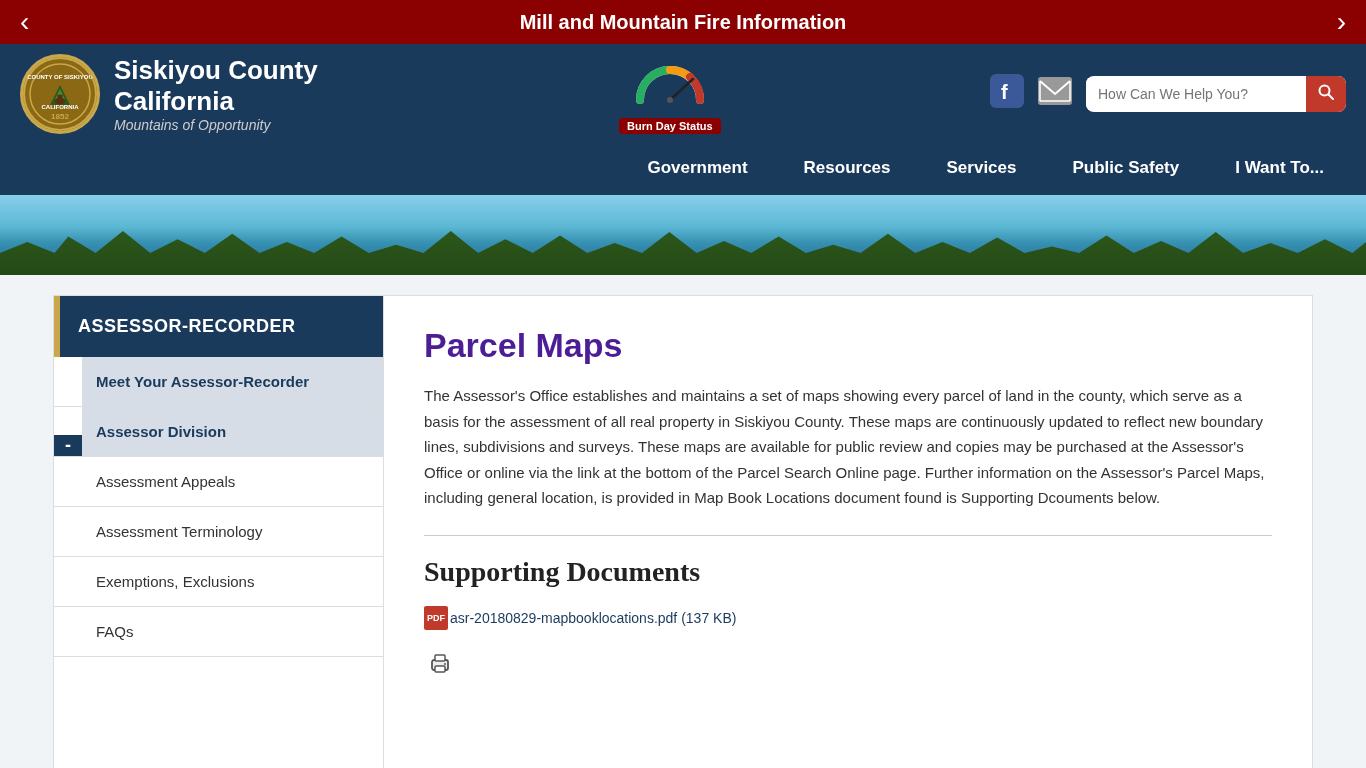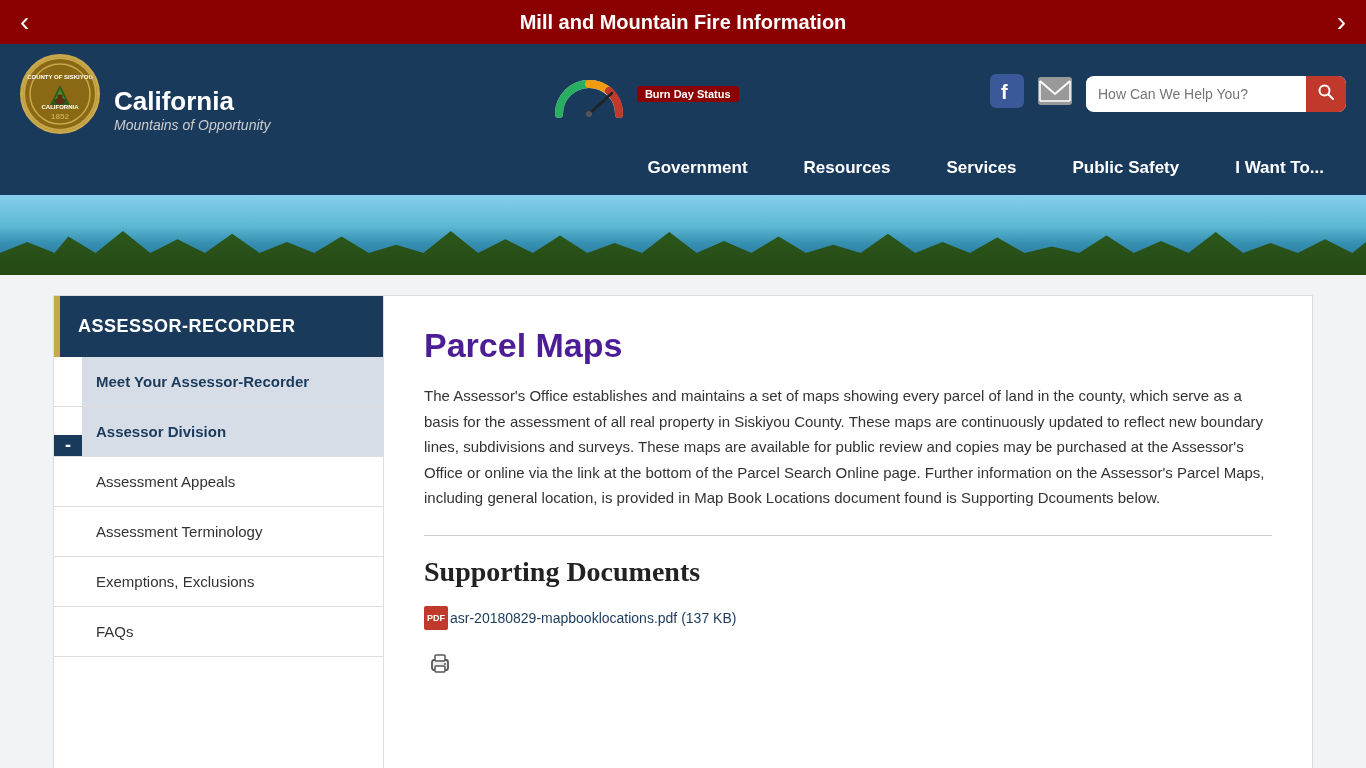--- a/index.html
+++ b/index.html
@@ -70,21 +70,21 @@
       font-size: 14px;
       color: #ccc;
     }
     .header-center {
       flex: 1;
       display: flex;
       justify-content: center;
     }
     .burn-day-widget {
       display: flex;
-      flex-direction: row;
+      flex-direction: column;
       align-items: center;
       gap: 13px;
       margin-left: 32px;
     }
     .burn-day-label {
       background: #8B0000;
       color: #fff;
       font-size: 11px;
       font-weight: bold;
       padding: 2px 8px;
@@ -332,21 +332,21 @@
         <polygon points="37,32 32,42 42,42" fill="#4a8a2a"></polygon>
 
         <ellipse cx="37" cy="44" rx="5" ry="3.5" fill="#5a3010"></ellipse>
         <circle cx="37" cy="40" r="2.5" fill="#5a3010"></circle>
         <circle cx="35" cy="38.5" r="0.8" fill="#5a3010"></circle>
         <circle cx="39" cy="38.5" r="0.8" fill="#5a3010"></circle>
         <text x="37" y="62" text-anchor="middle" fill="#c8a84b" font-size="8" font-weight="bold">1852</text>
       </svg>
     </div>
     <div class="site-title">
-      <h1><br><span>California</span></h1>
+      <h1><span>Siskiyou County</span><br><span>California</span></h1>
       <div class="tagline">Mountains of Opportunity</div>
     </div>
   </div>
 
   <div class="header-center">
     <div class="burn-day-widget">
       <svg class="gauge-svg" width="70" height="50" viewBox="0 0 70 50" xmlns="http://www.w3.org/2000/svg">
 
         <path d="M5 45 A30 30 0 0 1 65 45" fill="none" stroke="#ddd" stroke-width="8" stroke-linecap="round"></path>
         <path d="M5 45 A30 30 0 0 1 35 15" fill="none" stroke="#27ae60" stroke-width="8" stroke-linecap="round"></path>

